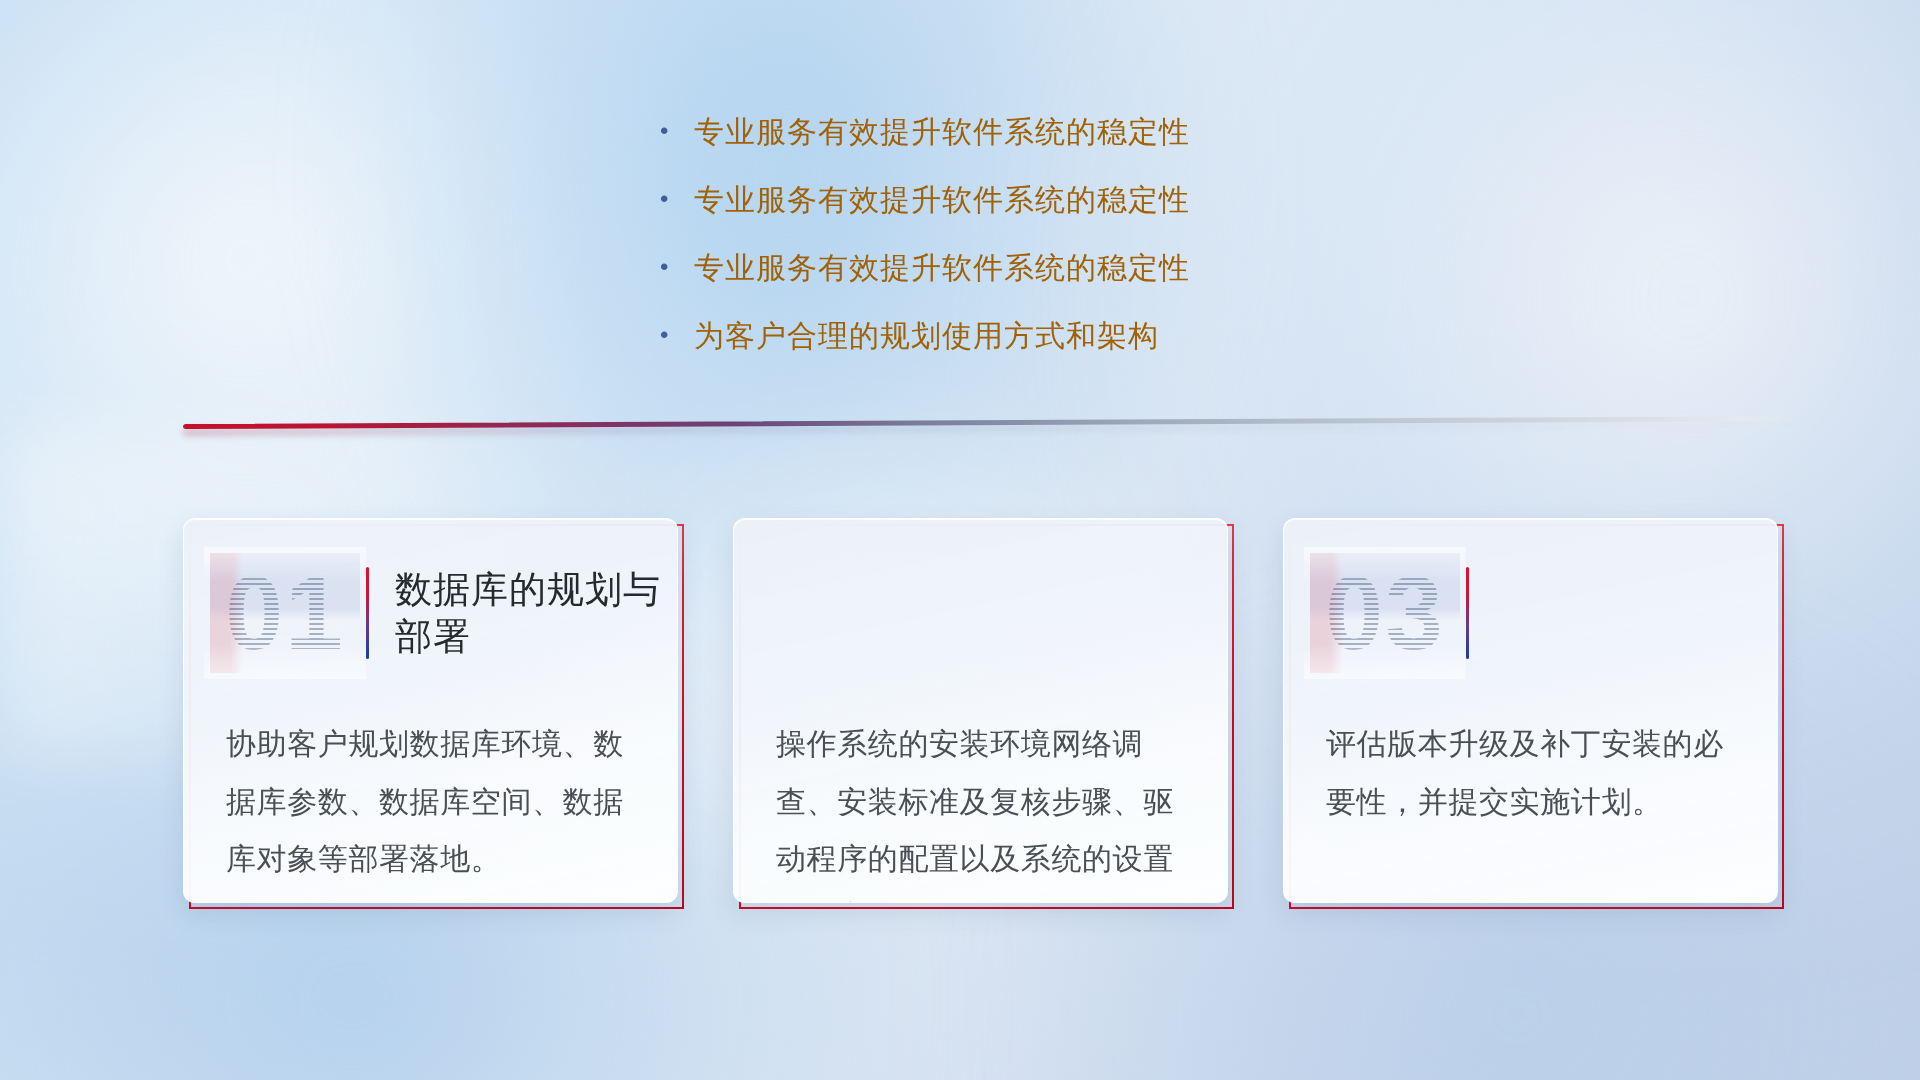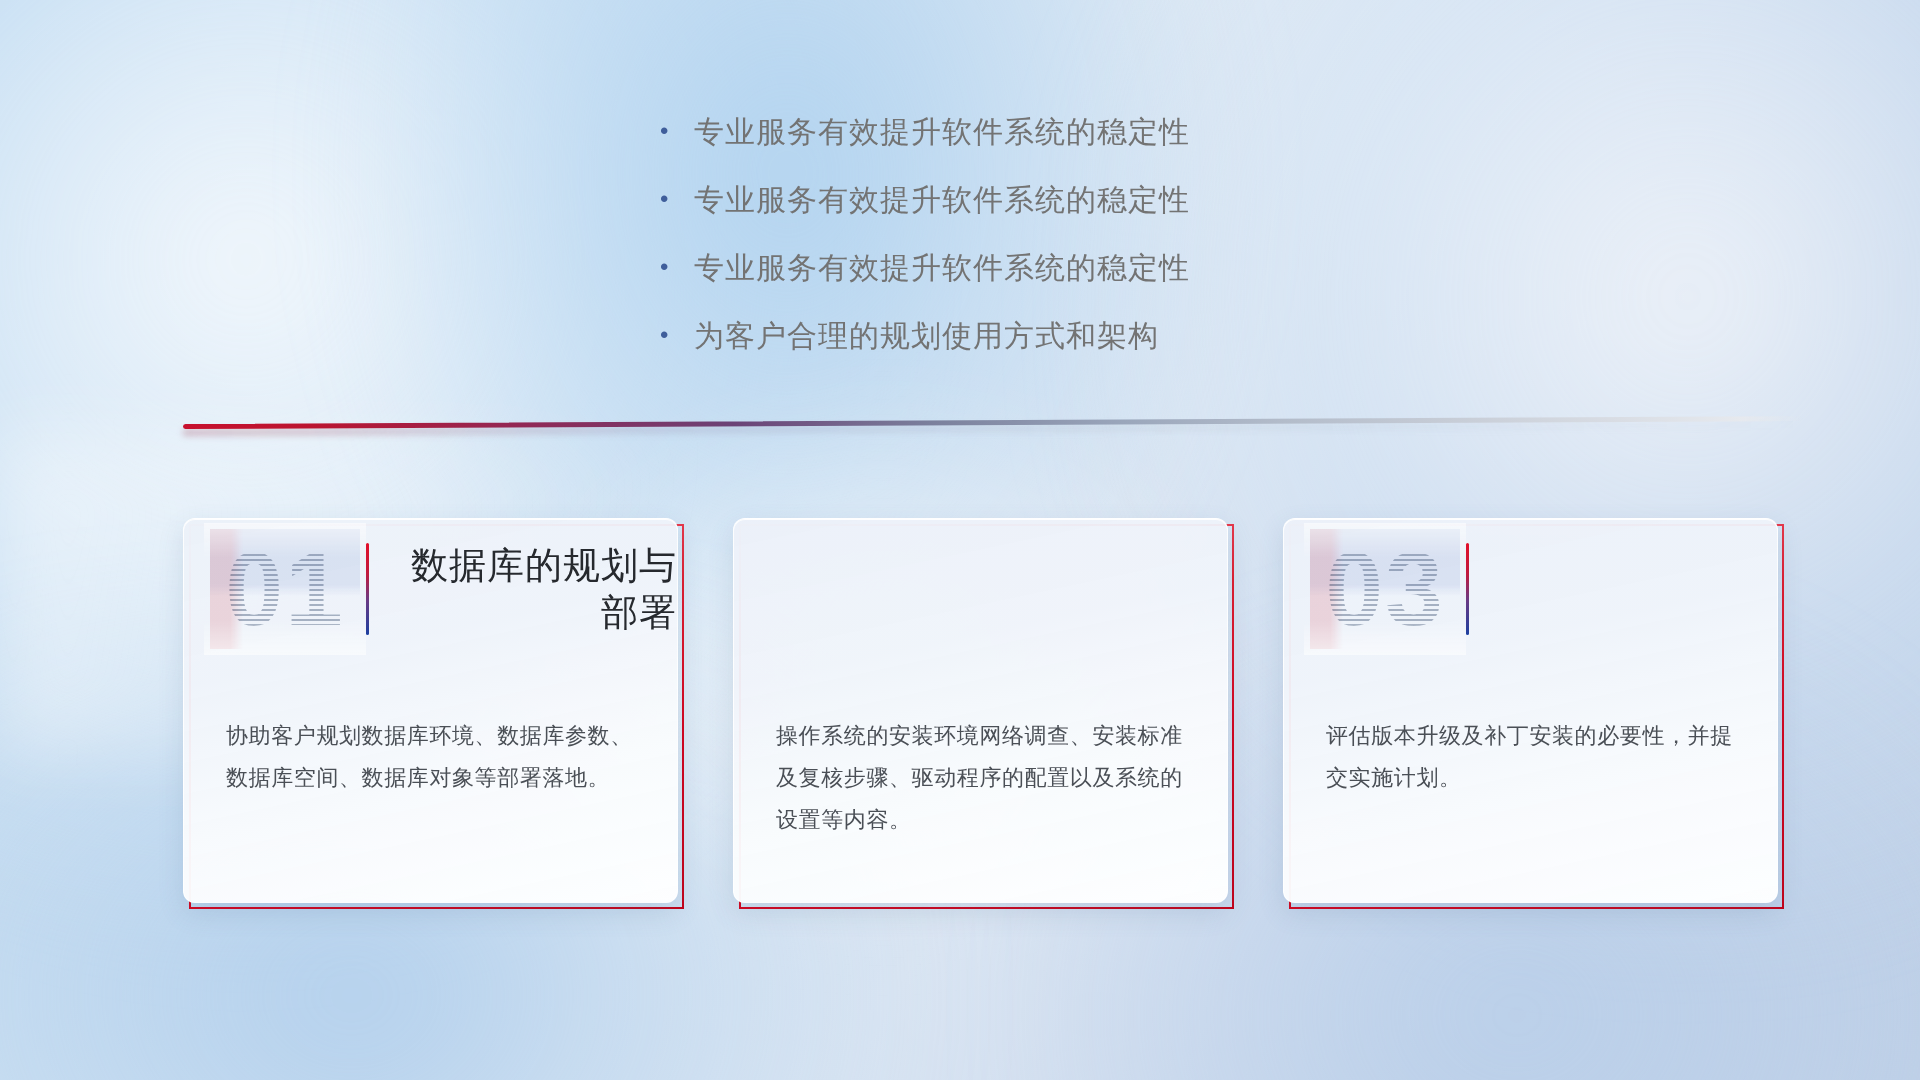--- a/index.html
+++ b/index.html
@@ -36,21 +36,21 @@
     background:linear-gradient(100deg, rgba(255,255,255,.42), rgba(255,255,255,0) 72%);
     filter:blur(34px);}
 
   .stage{position:absolute;inset:0;z-index:2;}
 
   
   .bullets{position:absolute;left:660px;top:112px;}
   .bullet-row{display:flex;align-items:baseline;margin-bottom:27px;}
   .bullet-dot{width:34px;flex:0 0 34px;color:#3f5e9b;font-size:24px;line-height:1;
     transform:translateY(-3px);}
-  .bullet-text{font-size:30px;color:#737373;letter-spacing:1px;
+  .bullet-text{font-size:30px;color:#a16207;letter-spacing:1px;
     font-family:"Liberation Sans","DejaVu Sans",sans-serif;white-space:nowrap;}
 
   
   .divider-wrap{position:absolute;left:183px;top:424px;width:1620px;height:16px;}
   .divider-line{position:absolute;left:0;top:0;width:100%;height:5px;
     transform:skewY(-0.28deg);transform-origin:left center;
     background:linear-gradient(90deg,#c7102e 0%,#bb1430 8%,#8e2a58 22%,#6b4276 34%,
       #7a7f9c 46%,#9aa6bb 58%,#b3bcca 68%,#c6ccd6 78%,#d8dce3 88%,#e6e9ee 96%,rgba(236,239,243,0) 100%);
     border-radius:3px;}
   .divider-shadow{position:absolute;left:0;top:5px;width:100%;height:7px;
@@ -66,22 +66,22 @@
     border:2.5px solid;
     border-image:linear-gradient(160deg,#f7c6cd 0%,#ee5e6f 18%,#e01b2d 42%,#d4001a 70%,#c30017 100%) 1;
     box-sizing:border-box;}
   .card-face{position:absolute;left:0;top:0;width:495px;height:385px;border-radius:12px;
     background:linear-gradient(168deg, rgba(236,241,249,.96) 0%, rgba(240,244,250,.95) 34%,
       rgba(249,251,253,.97) 66%, rgba(253,254,255,.99) 100%);
     box-shadow:0 10px 26px rgba(80,110,150,.16), 0 1px 0 rgba(255,255,255,.9) inset;
     border:1px solid rgba(255,255,255,.85);
     box-sizing:border-box;overflow:hidden;}
 
-  .card-head{position:absolute;left:0;top:0;width:100%;height:140px;
-    display:flex;align-items:center;text-align:right;}
+  .card-head{position:absolute;left:0;top:24px;width:100%;height:140px;
+    display:flex;align-items:center;}
   .num{position:relative;width:150px;flex:0 0 150px;margin-left:26px;height:120px;
     display:flex;align-items:center;justify-content:center;}
   .num-glyph{font-size:104px;font-weight:700;letter-spacing:2px;line-height:1;
     font-family:"Liberation Sans","DejaVu Sans",sans-serif;
     background:repeating-linear-gradient(0deg,
       rgba(120,136,160,.62) 0px, rgba(120,136,160,.62) 2px,
       rgba(255,255,255,0) 2px, rgba(255,255,255,0) 5px);
     -webkit-background-clip:text;background-clip:text;color:transparent;
     -webkit-text-fill-color:transparent;}
   .num-tint{position:absolute;inset:0;pointer-events:none;
@@ -92,21 +92,21 @@
   .num-fade{position:absolute;inset:-6px;pointer-events:none;
     background:linear-gradient(180deg, rgba(255,255,255,.55) 0%, rgba(255,255,255,0) 26%,
       rgba(255,255,255,0) 74%, rgba(255,255,255,.55) 100%);}
 
   .vbar{width:3px;height:92px;flex:0 0 3px;margin:0 26px 0 6px;border-radius:2px;
     background:linear-gradient(180deg,#e2102a 0%,#c01a3e 34%,#6a3a84 62%,#1c3fa0 100%);}
   .card-title{font-size:37px;line-height:1.28;color:#26292e;letter-spacing:1px;
     font-family:"Liberation Sans","DejaVu Sans",sans-serif;}
 
   .card-body{position:absolute;left:42px;top:196px;width:412px;
-    font-size:22px;line-height:1.92;color:#4a4f56;letter-spacing:.6px;
+    font-size:30px;line-height:1.92;color:#4a4f56;letter-spacing:.6px;
     font-family:Liberation Serif, serif;}
 </style>
 </head>
 <body>
 
 <div class="bg">
   <div class="bg-base"></div>
   <div class="bg-glow-a"></div>
   <div class="bg-glow-b"></div>
   <div class="bg-glow-c"></div>

